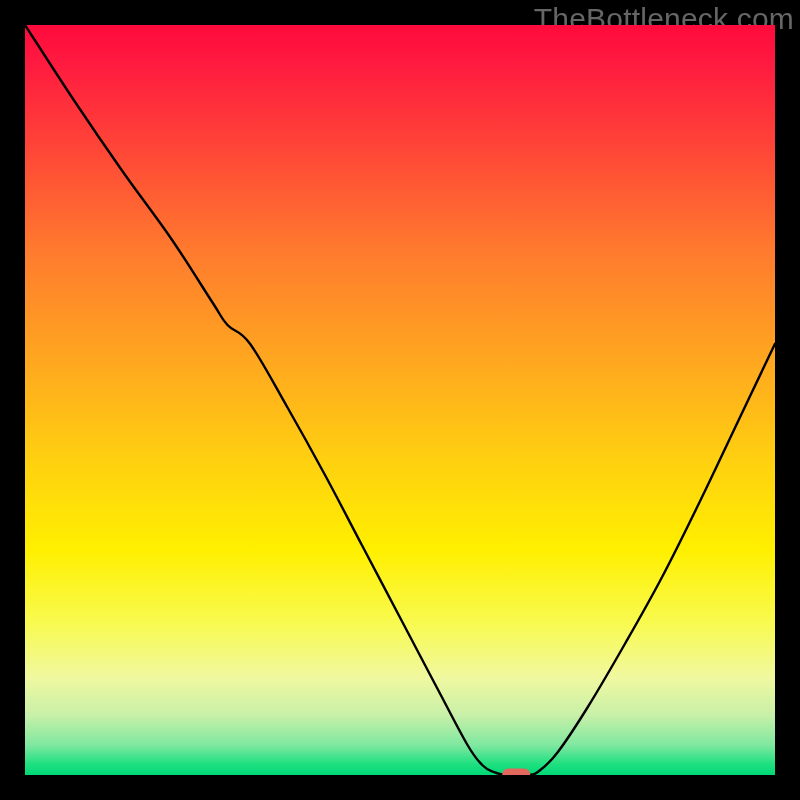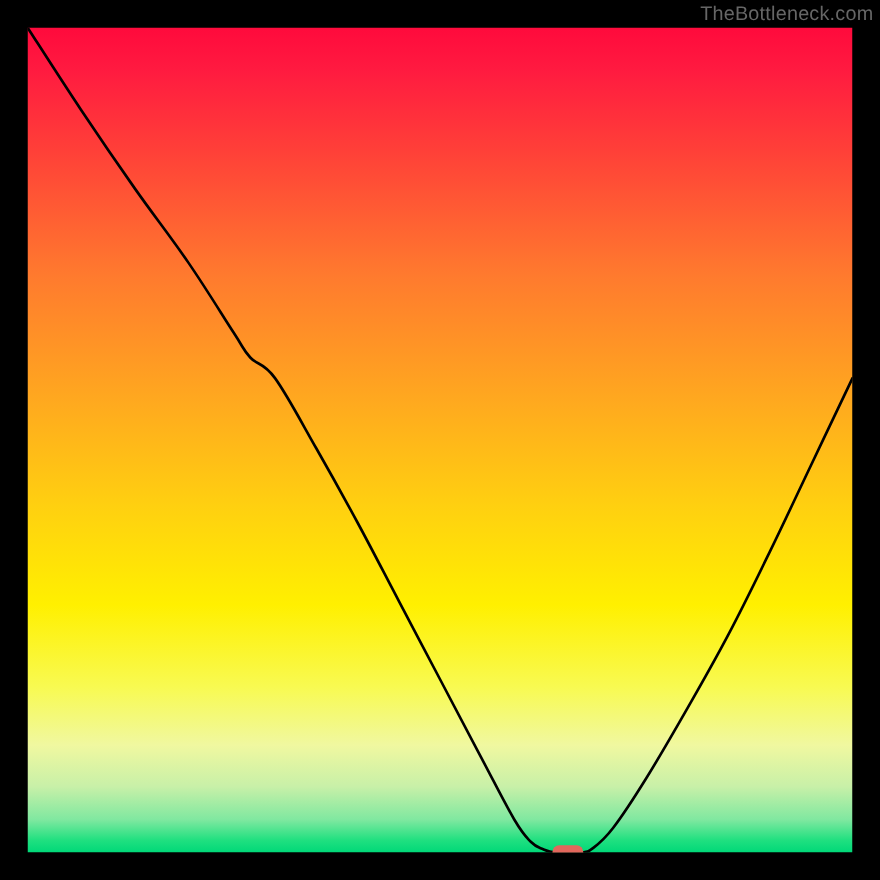--- a/index.html
+++ b/index.html
@@ -36,21 +36,21 @@
     left: 0;
     top: 0;
     width: 750px;
     height: 750px;
   }
   .watermark {
     position: absolute;
     top: 2px;
     right: 6px;
     color: #666;
-    font-size: 18px;
+    font-size: 30px;
     letter-spacing: 0.2px;
     user-select: none;
   }
 </style>
 </head>
 <body>
 
 <div class="frame">
 
   <div class="watermark">TheBottleneck.com</div>

